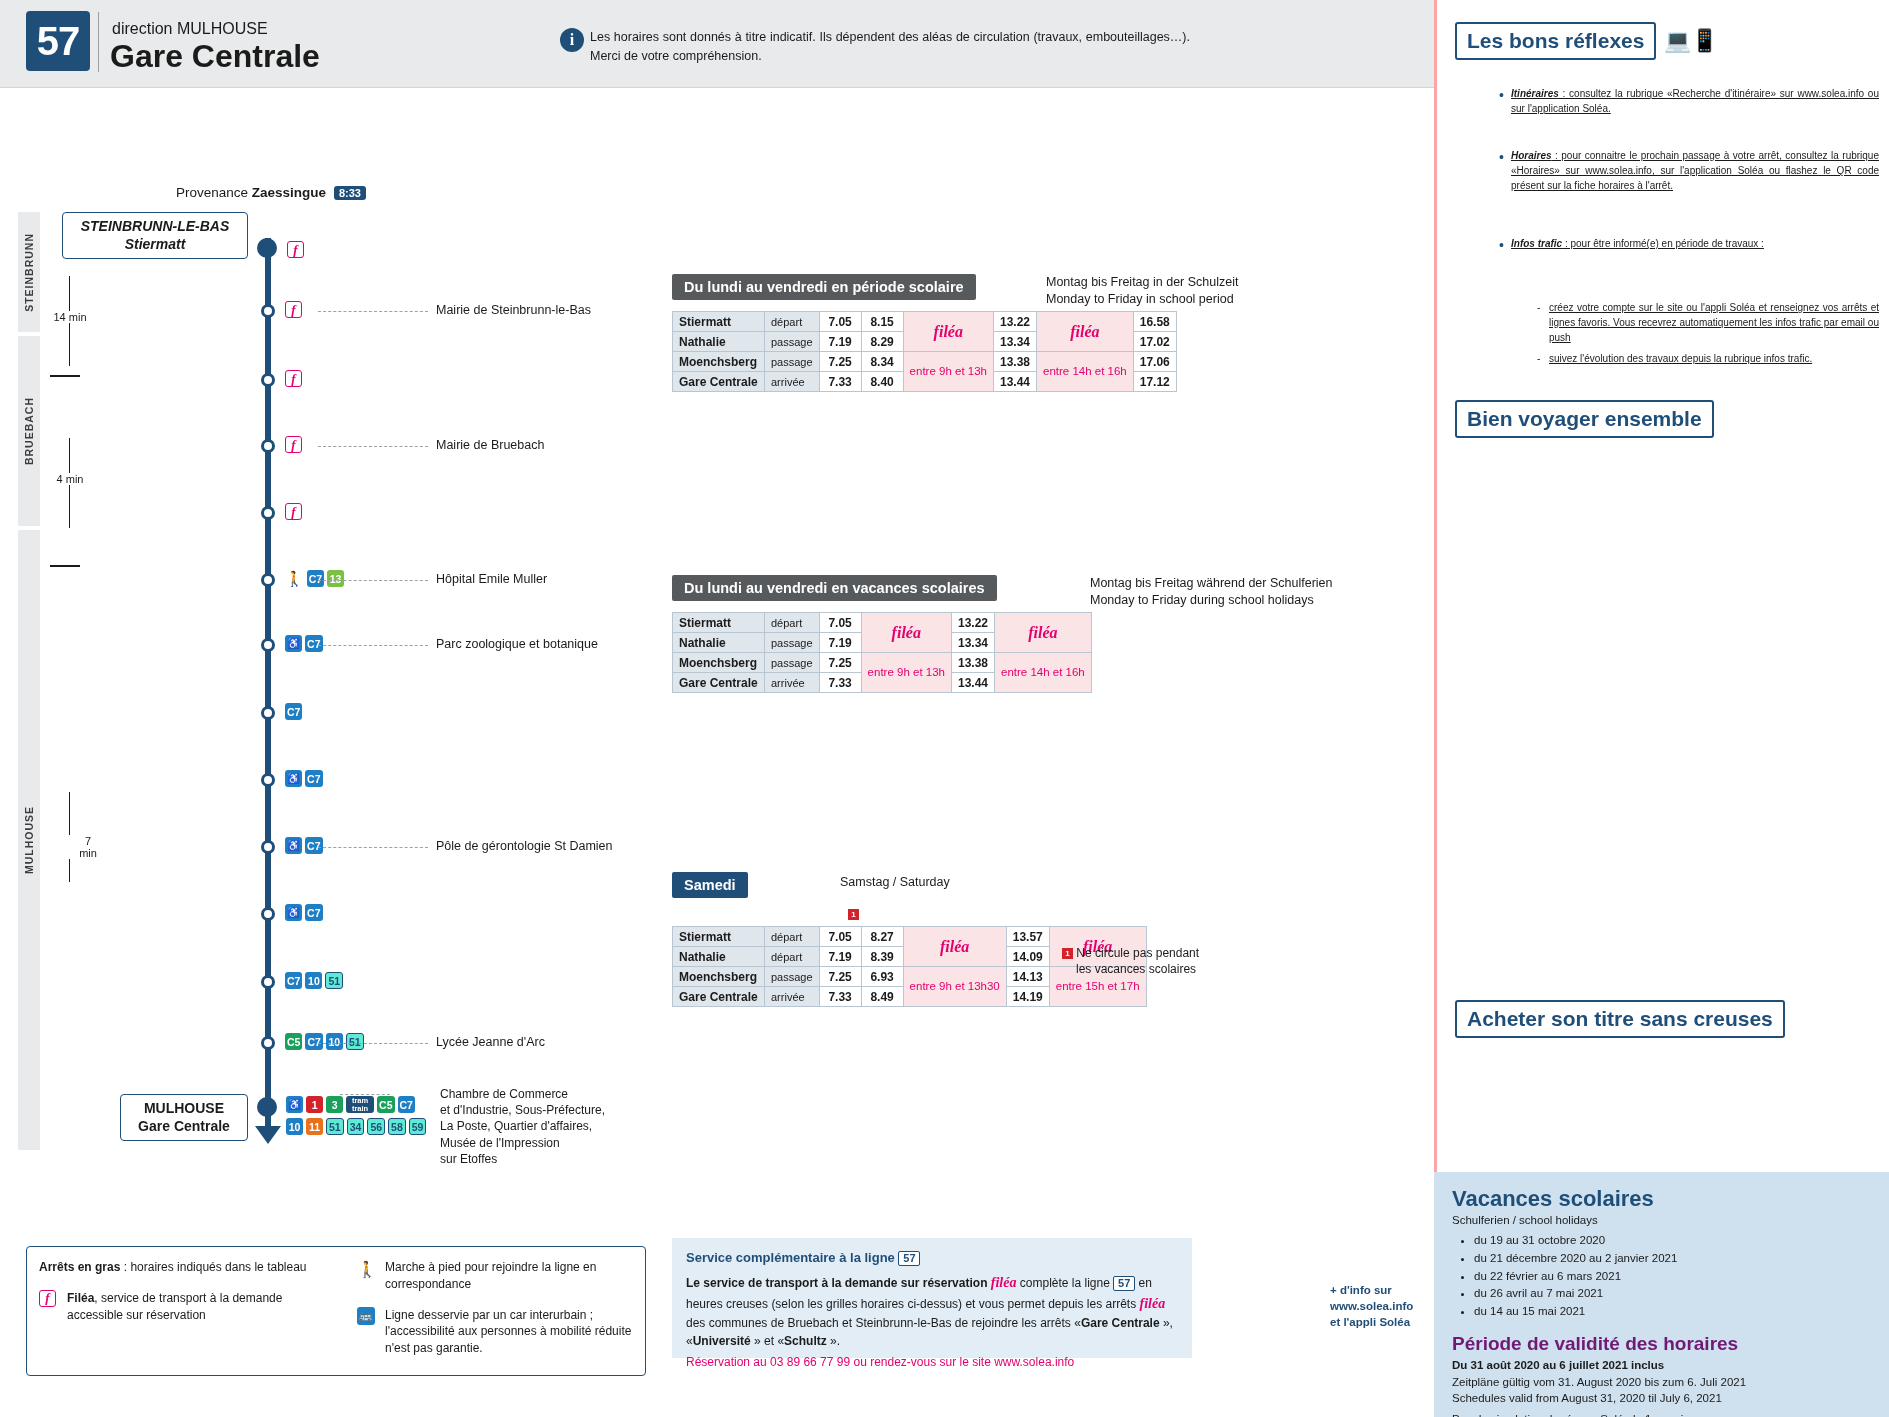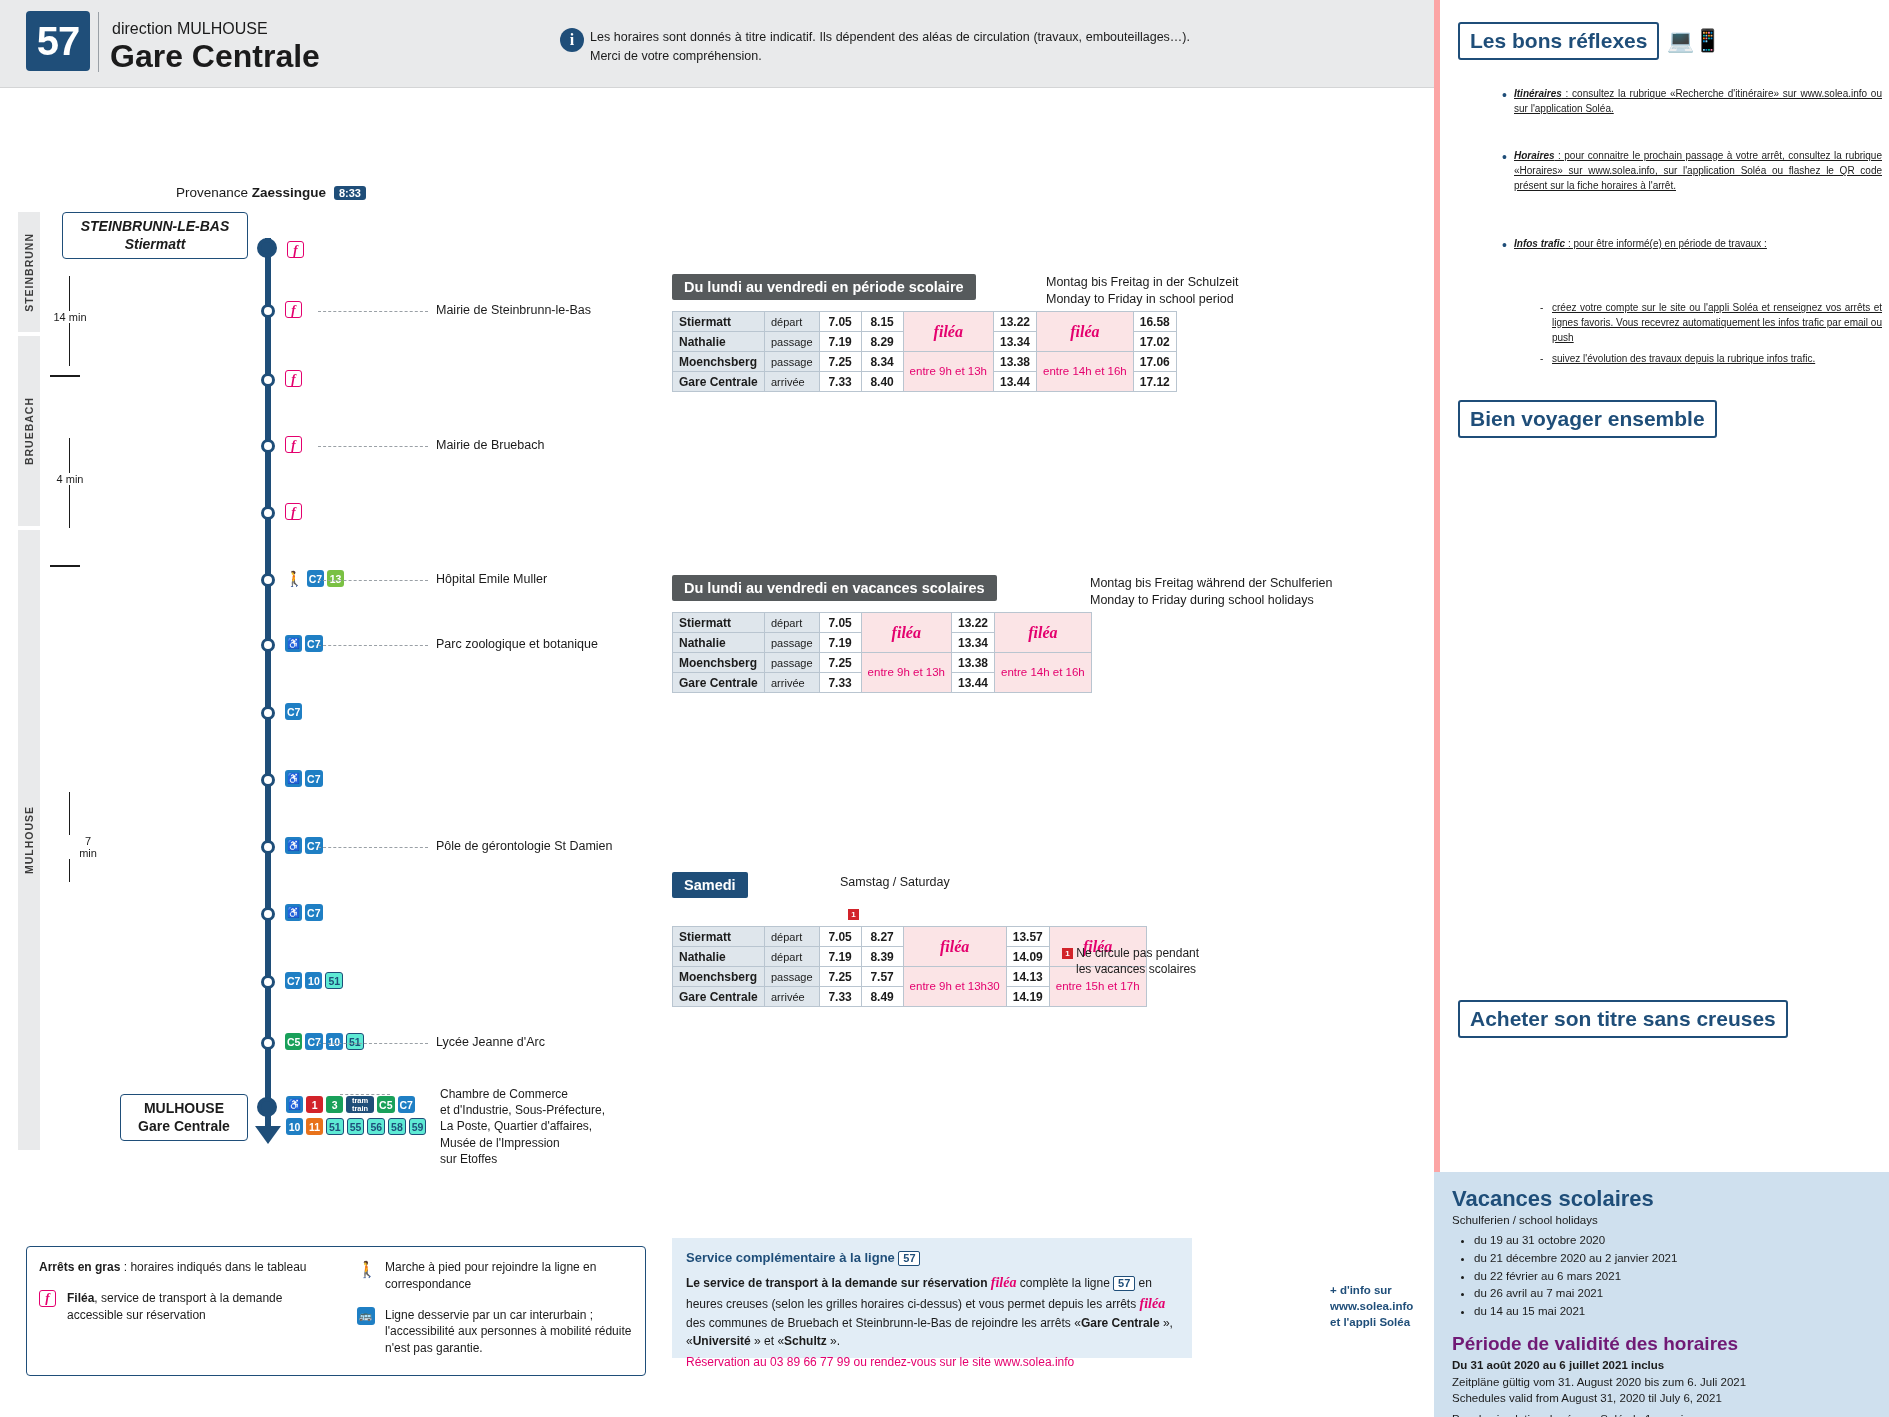--- a/index.html
+++ b/index.html
@@ -159,21 +159,21 @@
   .service .t { color:#1f4e79; font-weight:bold; font-size:13px; margin-bottom:4px;}
   .service .r { color:#e4006e; }
   .plusinfo { position:absolute; left:1330px; top:1282px; width:110px; font-size:11.5px; color:#1f4e79; font-weight:bold; text-align:left; line-height:1.4;}
   .ln-chip {
     display:inline-flex; align-items:center; justify-content:center; width:22px; height:15px;
     border:1px solid #1f4e79; color:#1f4e79; font-weight:bold; font-size:11px; border-radius:2px;
     vertical-align:middle; background:#fff;
   }
 
   
-  .right { position:absolute; left:1434px; top:0; width:455px; height:1417px; background:#fff; border-left:6px solid #fca5a5;}
+  .right { position:absolute; left:1434px; top:0; width:455px; height:1417px; background:#fff; border-left:3px solid #fca5a5;}
   .sec-title {
     color:#1f4e79; font-weight:bold; font-size:21px; border:2px solid #1f4e79; border-radius:3px;
     padding:5px 10px; display:inline-block; background:#fff;
   }
   .r-block { position:absolute; left:18px; width:420px; }
   .r-text { font-size:10px; line-height:1.5; text-align:justify;text-decoration:underline; }
   .r-text b { font-weight:bold; }
   .bullet { position:relative; padding-left:14px; margin-bottom:8px; }
   .bullet:before { content:"•"; position:absolute; left:2px; top:-1px; color:#1f4e79; font-size:14px;}
   .dash-item { position:relative; padding-left:12px; margin-bottom:6px;}
@@ -400,21 +400,21 @@
           <span>tram</span>
           <span>train</span>
         </span>
       <span class="bdg bdg-c5">C5</span>
       <span class="bdg bdg-c">C7</span>
     </div>
     <div class="badges2" style="left:286px; top:1118px;">
       <span class="bdg bdg-c">10</span>
       <span class="bdg bdg-orange">11</span>
       <span class="bdg bdg-w">51</span>
-      <span class="bdg bdg-w">55</span>
+      <span class="bdg bdg-w">34</span>
       <span class="bdg bdg-w">56</span>
       <span class="bdg bdg-w">58</span>
       <span class="bdg bdg-w">59</span>
     </div>
     <div class="corr" style="left:400px; top:1086px; font-size:12px; line-height:1.35;">
       <div class="dash" style="left:-60px; width:50px;"></div>
       <div class="txt" style="left:40px;">
         <div>Chambre de Commerce</div>
         <div>et d'Industrie, Sous-Préfecture,</div>
         <div>La Poste, Quartier d'affaires,</div>
@@ -534,21 +534,21 @@
           <td class="stopname">Nathalie</td>
           <td class="kind">départ</td>
           <td class="time">7.19</td>
           <td class="time">8.39</td>
           <td class="time">14.09</td>
         </tr>
         <tr>
           <td class="stopname">Moenchsberg</td>
           <td class="kind">passage</td>
           <td class="time">7.25</td>
-          <td class="time">7.57</td>
+          <td class="time">6.93</td>
           <td class="filea" rowspan="2">entre 9h
 et 13h30</td>
           <td class="time">14.13</td>
           <td class="filea" rowspan="2">entre 15h
 et 17h</td>
         </tr>
         <tr>
           <td class="stopname">Gare Centrale</td>
           <td class="kind">arrivée</td>
           <td class="time">7.33</td>

